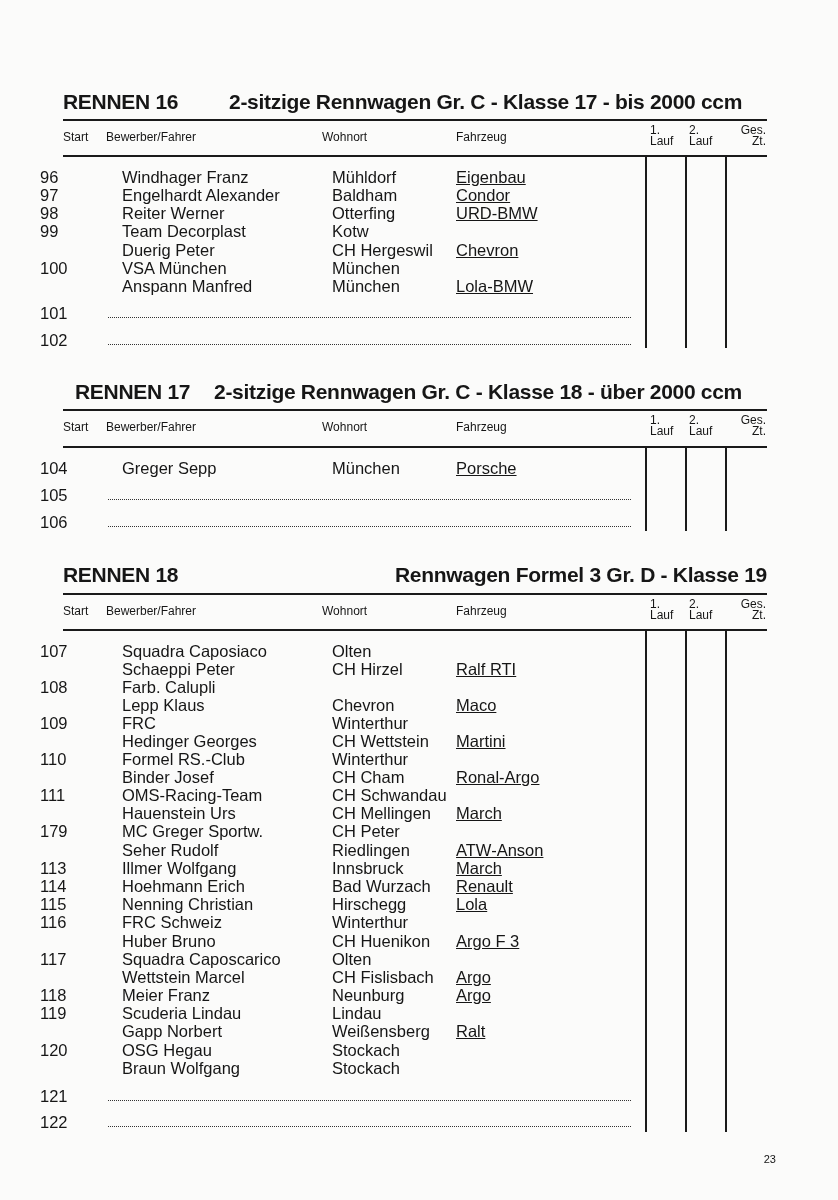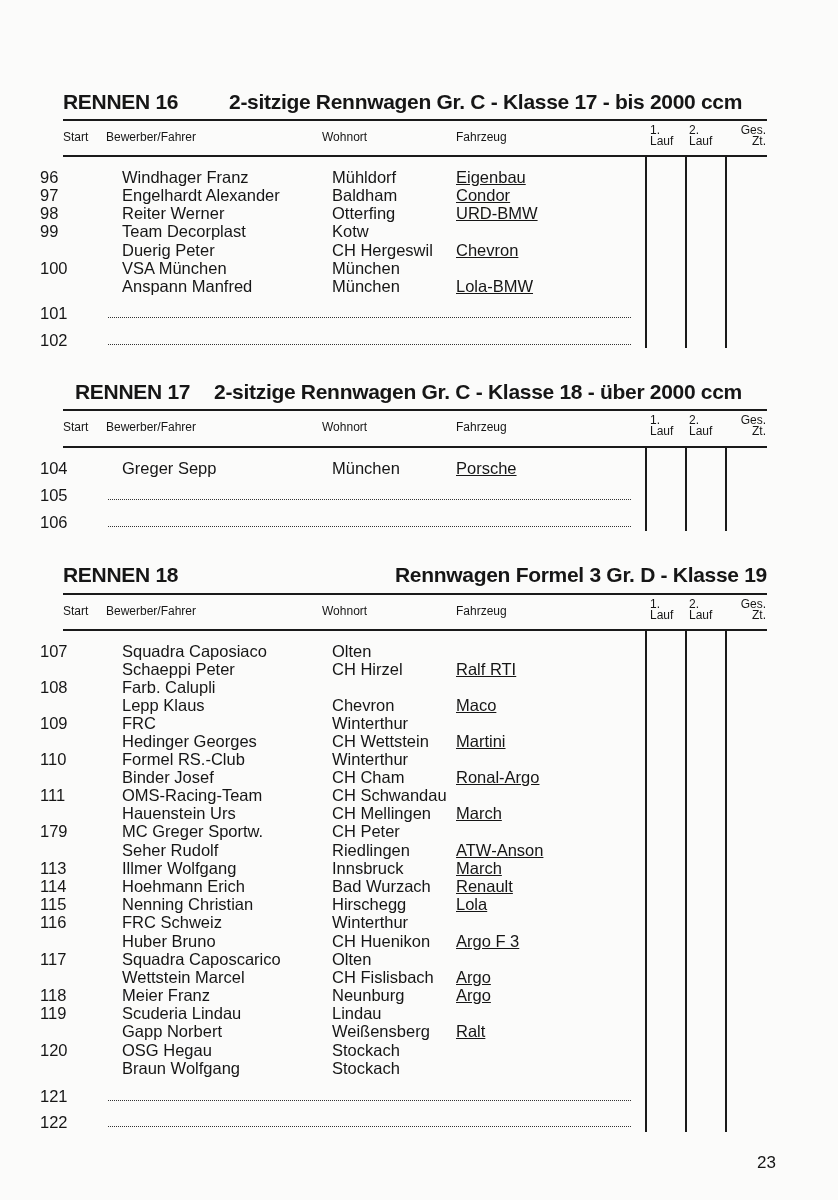--- a/index.html
+++ b/index.html
@@ -18,21 +18,21 @@
   .vline { position: absolute; width: 1.5px; background: #1a1a1a; }
   .row { position: absolute; left: 0; height: 18px; font-size: 16.5px; line-height: 18px; white-space: nowrap; }
   .row .num { position: absolute; left: 40px; width: 53px; text-align: left; }
   .row .name { position: absolute; left: 106px; margin-left: 16px; }
   .row .ort { position: absolute; left: 332px; }
   .row .car { position: absolute; left: 456px; text-decoration: underline; }
   .blank .dots {
     position: absolute; left: 108px; width: 523px; top: 13px; height: 0;
     border-bottom: 1.5px dotted #333;
   }
-  .pagenum { position: absolute; right: 62px; top: 1153px; font-size: 17px; }
+  .pagenum { position: absolute; right: 62px; top: 1153px; font-size: 11px; }
 </style>
 </head>
 <body>
 
 <div id="page">
 
   <div>
     <div class="section-title" style="left:63px; top:91px;">RENNEN 16</div>
     <div class="section-title" style="left:229px; top:91px;">2-sitzige Rennwagen Gr. C - Klasse 17 - bis 2000 ccm</div>
     <div class="rule" style="top:119px;"></div>

